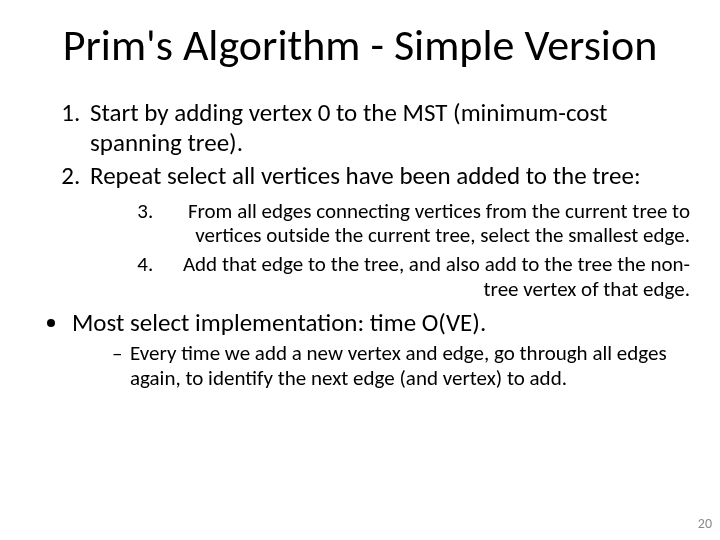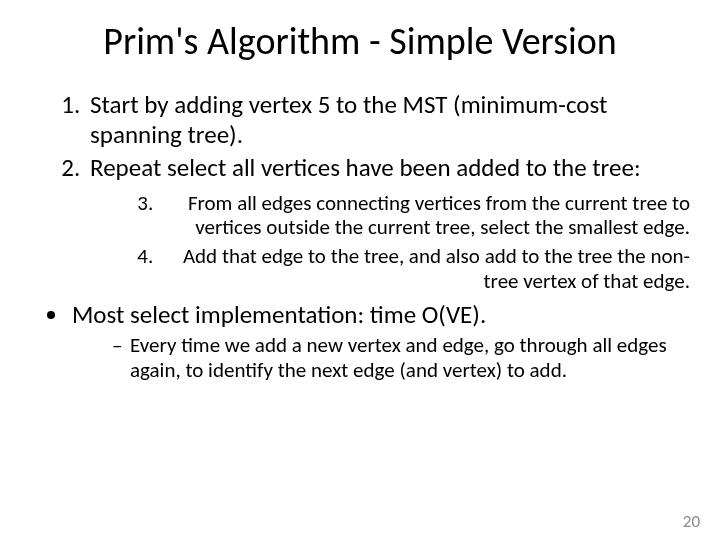--- a/index.html
+++ b/index.html
@@ -13,21 +13,21 @@
     position: relative;
   }
   .slide {
     box-sizing: border-box;
     width: 720px;
     height: 540px;
     padding: 18px 30px 10px 30px;
     position: relative;
   }
   .title {
-    font-size: 38px;
+    font-size: 44px;
     font-weight: 400;
     text-align: center;
     margin: 0 0 26px 0;
     letter-spacing: 0px;
   }
   ol.level1 {
     font-size: 25px;
     margin: 0 0 0 0;
     padding-left: 56px;
     line-height: 1.18;
@@ -69,35 +69,35 @@
     padding-left: 18px;
   }
   ul.dash2 > li::before {
     content: "–";
     position: absolute;
     left: 0;
     top: 0;
   }
   .page-num {
     position: absolute;
-    right: 20px;
+    right: 8px;
     bottom: 8px;
-    font-size: 17px;
+    font-size: 14px;
     color: #8a8a8a;
   }
 </style>
 </head>
 <body>
 
 <div class="slide">
 
   <h1 class="title">Prim's Algorithm - Simple Version</h1>
 
   <ol class="level1">
-    <li>Start by adding vertex 5 to the MST (minimum-cost spanning tree).</li>
+    <li>Start by adding vertex 0 to the MST (minimum-cost spanning tree).</li>
     <li>
       <span>Repeat select all vertices have been added to the tree:</span>
       <ol class="level2" start="3">
         <li>From all edges connecting vertices from the current tree to vertices outside the current tree, select the smallest edge.</li>
         <li>Add that edge to the tree, and also add to the tree the non-tree vertex of that edge.</li>
       </ol>
     </li>
   </ol>
 
   <ul class="bullet1">

